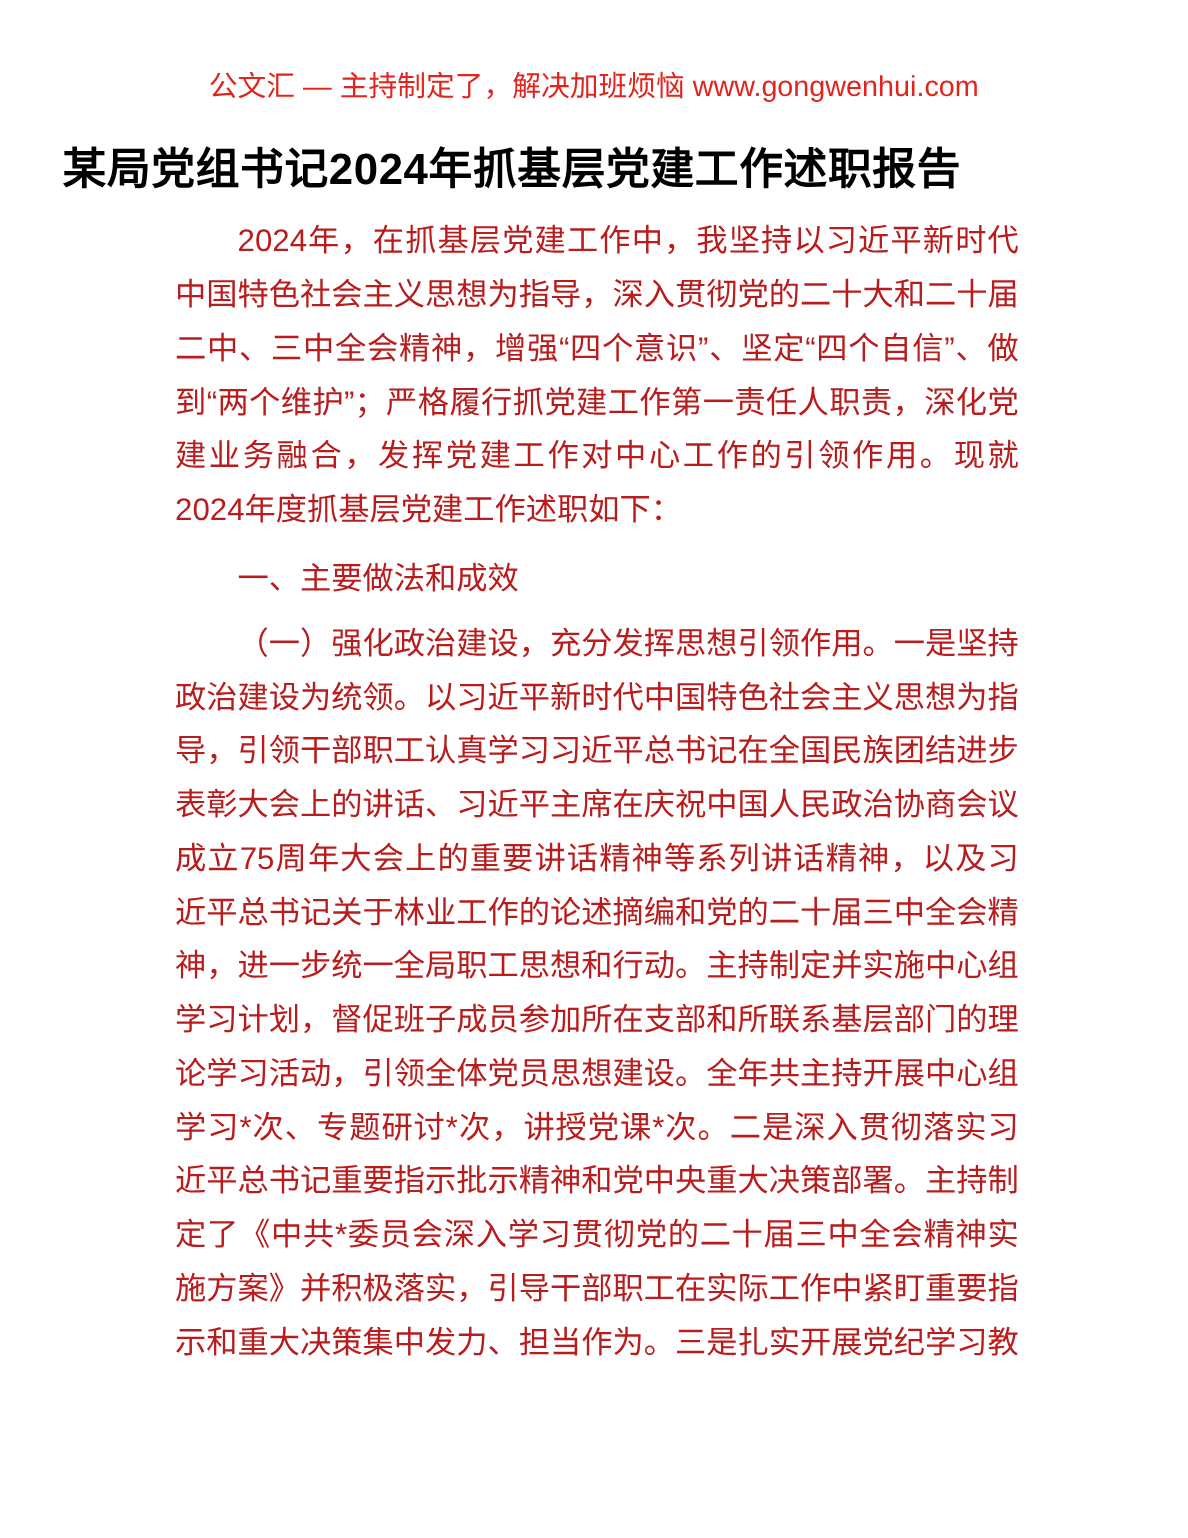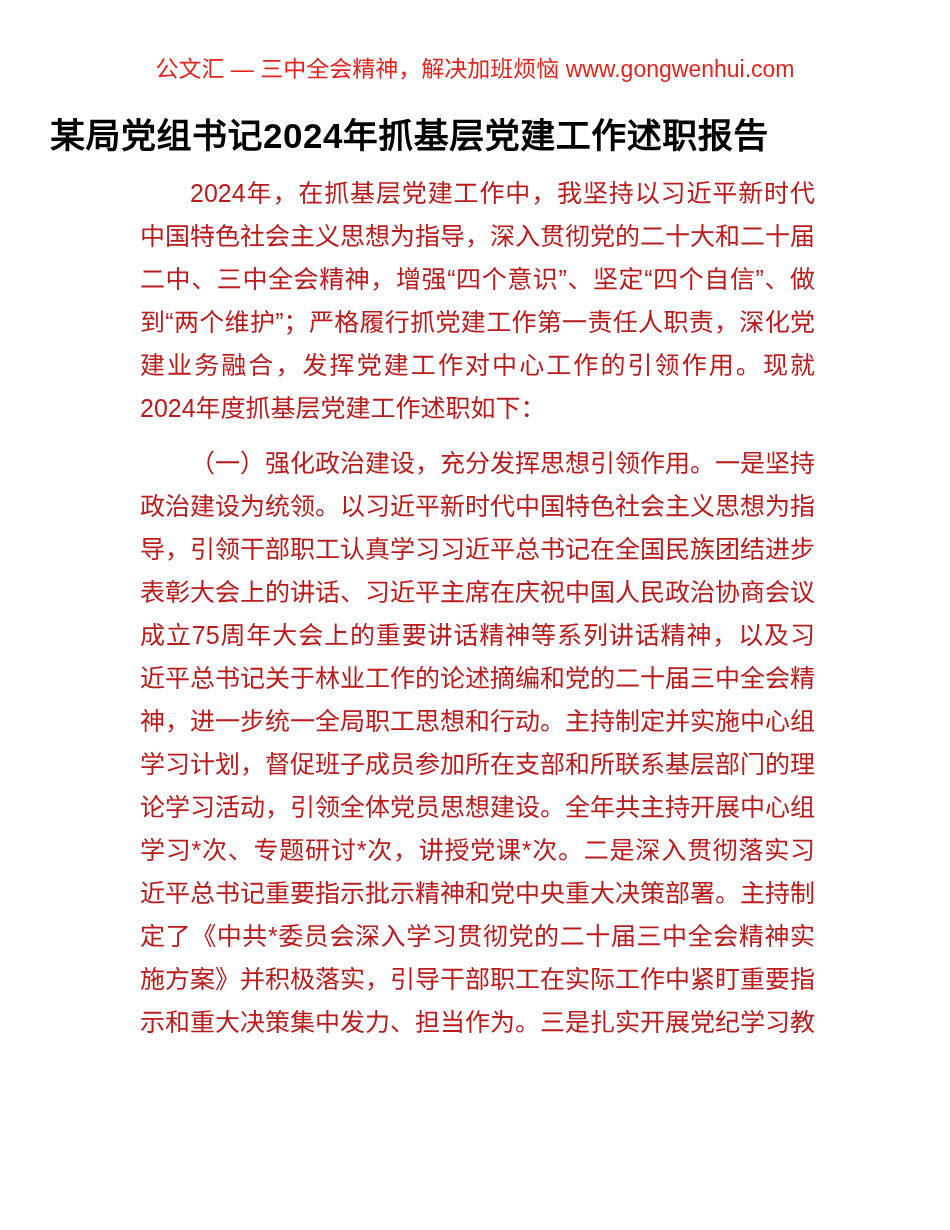--- a/index.html
+++ b/index.html
@@ -59,26 +59,27 @@
     }
     .section-heading {
       margin-bottom: 9px !important;
     }
   </style>
 </head>
 <body>
 
 <div class="page">
 
-  <div class="watermark">公文汇 — 三中全会精神，解决加班烦恼 www.gongwenhui.com</div>
+  <div class="watermark">公文汇 — 主持制定了，解决加班烦恼 www.gongwenhui.com</div>
 
   <h1 class="doc-title">某局党组书记2024年抓基层党建工作述职报告</h1>
 
   <div class="doc-body">
 
     <p class="para-intro">2024年，在抓基层党建工作中，我坚持以习近平新时代中国特色社会主义思想为指导，深入贯彻党的二十大和二十届二中、三中全会精神，增强“四个意识”、坚定“四个自信”、做到“两个维护”；严格履行抓党建工作第一责任人职责，深化党建业务融合，发挥党建工作对中心工作的引领作用。现就2024年度抓基层党建工作述职如下：</p>
 
+    <h2 class="section-heading">一、主要做法和成效</h2>
 
     <p class="para-section">（一）强化政治建设，充分发挥思想引领作用。一是坚持政治建设为统领。以习近平新时代中国特色社会主义思想为指导，引领干部职工认真学习习近平总书记在全国民族团结进步表彰大会上的讲话、习近平主席在庆祝中国人民政治协商会议成立75周年大会上的重要讲话精神等系列讲话精神，以及习近平总书记关于林业工作的论述摘编和党的二十届三中全会精神，进一步统一全局职工思想和行动。主持制定并实施中心组学习计划，督促班子成员参加所在支部和所联系基层部门的理论学习活动，引领全体党员思想建设。全年共主持开展中心组学习*次、专题研讨*次，讲授党课*次。二是深入贯彻落实习近平总书记重要指示批示精神和党中央重大决策部署。主持制定了《中共*委员会深入学习贯彻党的二十届三中全会精神实施方案》并积极落实，引导干部职工在实际工作中紧盯重要指示和重大决策集中发力、担当作为。三是扎实开展党纪学习教</p>
 
   </div>
 
 </div>
 
 </body></html>

